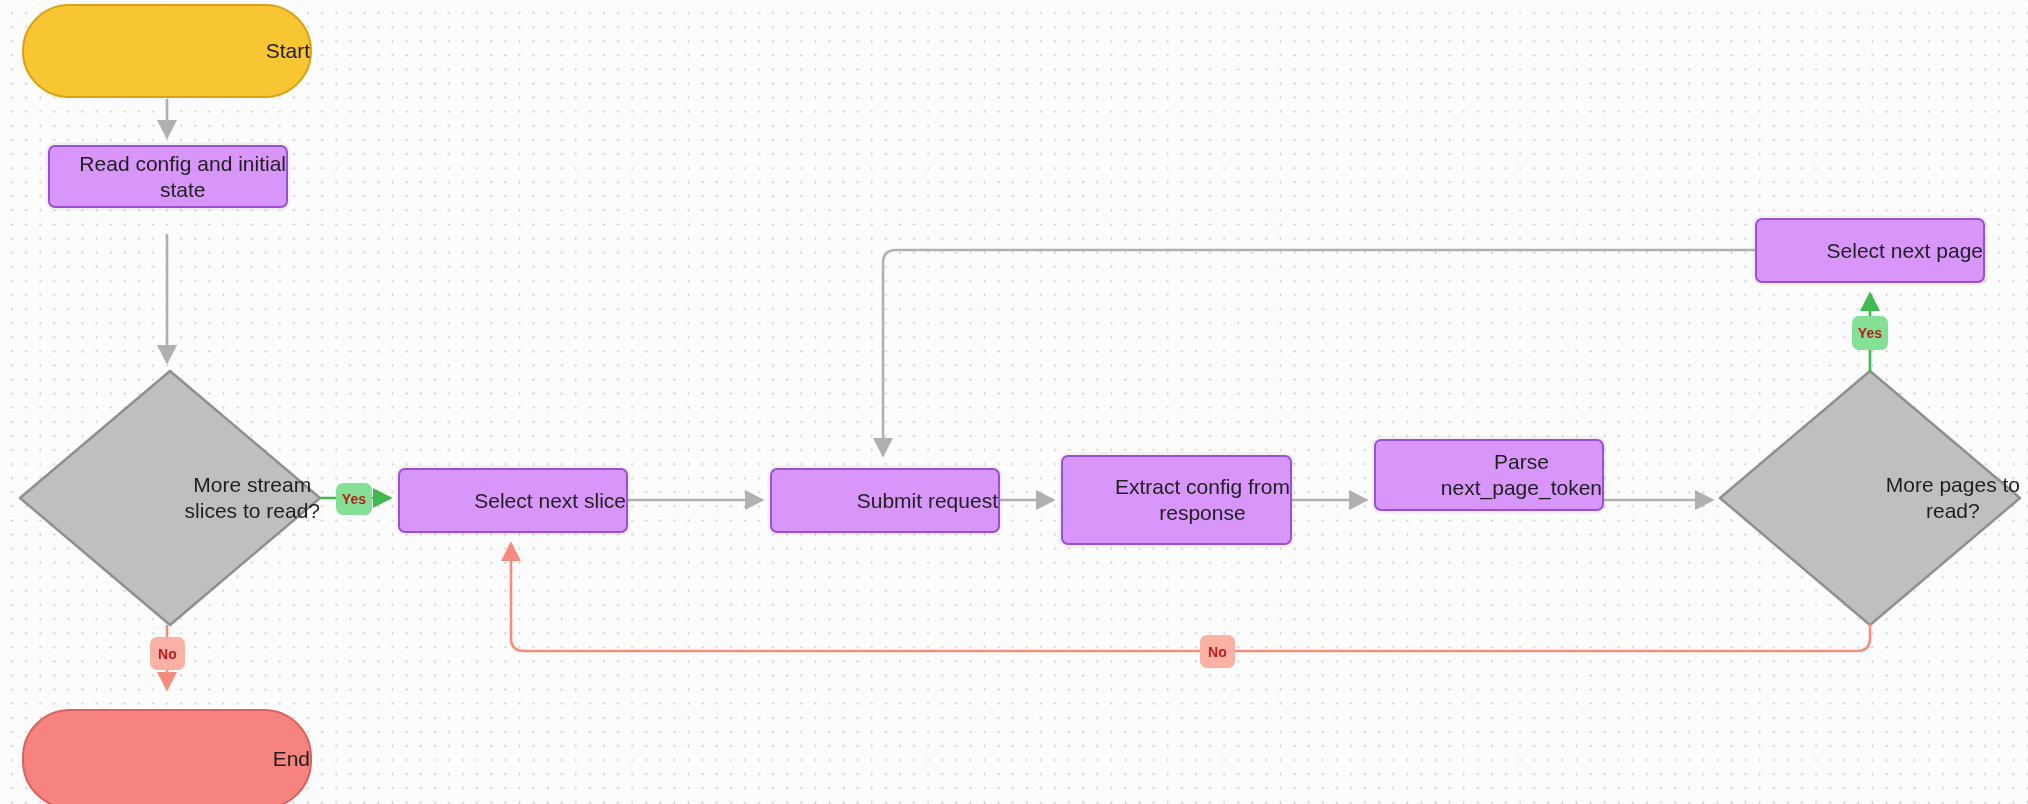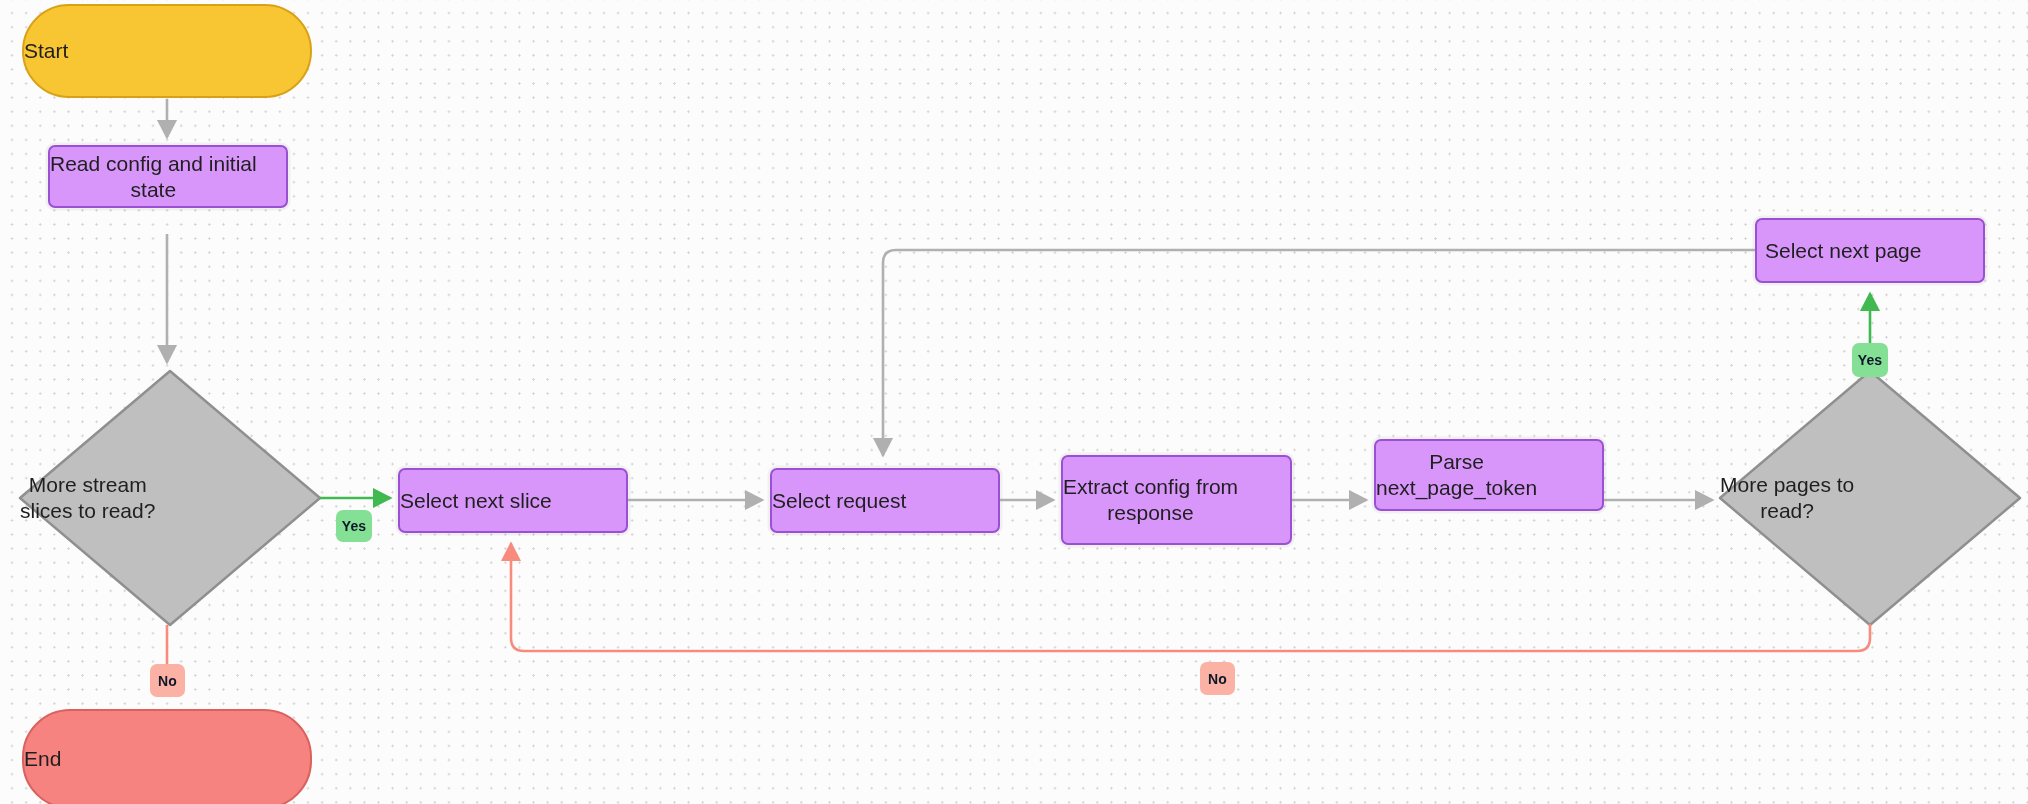--- a/index.html
+++ b/index.html
@@ -25,21 +25,21 @@
     top: 0;
     width: 2028px;
     height: 804px;
     pointer-events: none;
   }
   .node {
     position: absolute;
     box-sizing: border-box;
     display: flex;
     align-items: center;
-    justify-content: flex-start;
+    justify-content: flex-end;
     text-align: center;
     color: #1f1f1f;
     line-height: 1.22;
     white-space: pre-line;
   }
   .node-process {
     background: #d896fa;
     border: 2px solid #9b4fd4;
     border-radius: 7px;
     font-size: 21px;
@@ -70,24 +70,23 @@
     line-height: 1.25;
   }
   .edge-badge {
     position: absolute;
     box-sizing: border-box;
     display: flex;
     align-items: center;
     justify-content: center;
     font-size: 14px;
     font-weight: 600;
-    color: #0f172a;
+    color: #b91c1c;
     border-radius: 7px;
     letter-spacing: 0.1px;
-    margin-top: 27px;
   }
   .badge-yes {
     background: #84e094;
   }
   .badge-no {
     background: #fbb1a3;
   }
 </style>
 </head>
 <body>
@@ -149,21 +148,21 @@
 
   <div class="node node-terminator-end" style="left:22px; top:697px; width:290px; height:100px;margin-top:12px;">
     <span>End</span>
   </div>
 
   <div class="node node-process" style="left:398px; top:468px; width:230px; height:65px;">
     <span>Select next slice</span>
   </div>
 
   <div class="node node-process" style="left:770px; top:468px; width:230px; height:65px;">
-    <span>Select request</span>
+    <span>Submit request</span>
   </div>
 
   <div class="node node-process" style="left:1061px; top:455px; width:231px; height:90px;">
     <span>Extract config from
 response</span>
   </div>
 
   <div class="node node-process" style="left:1374px; top:439px; width:230px; height:72px;">
     <span>Parse
 next_page_token</span>

